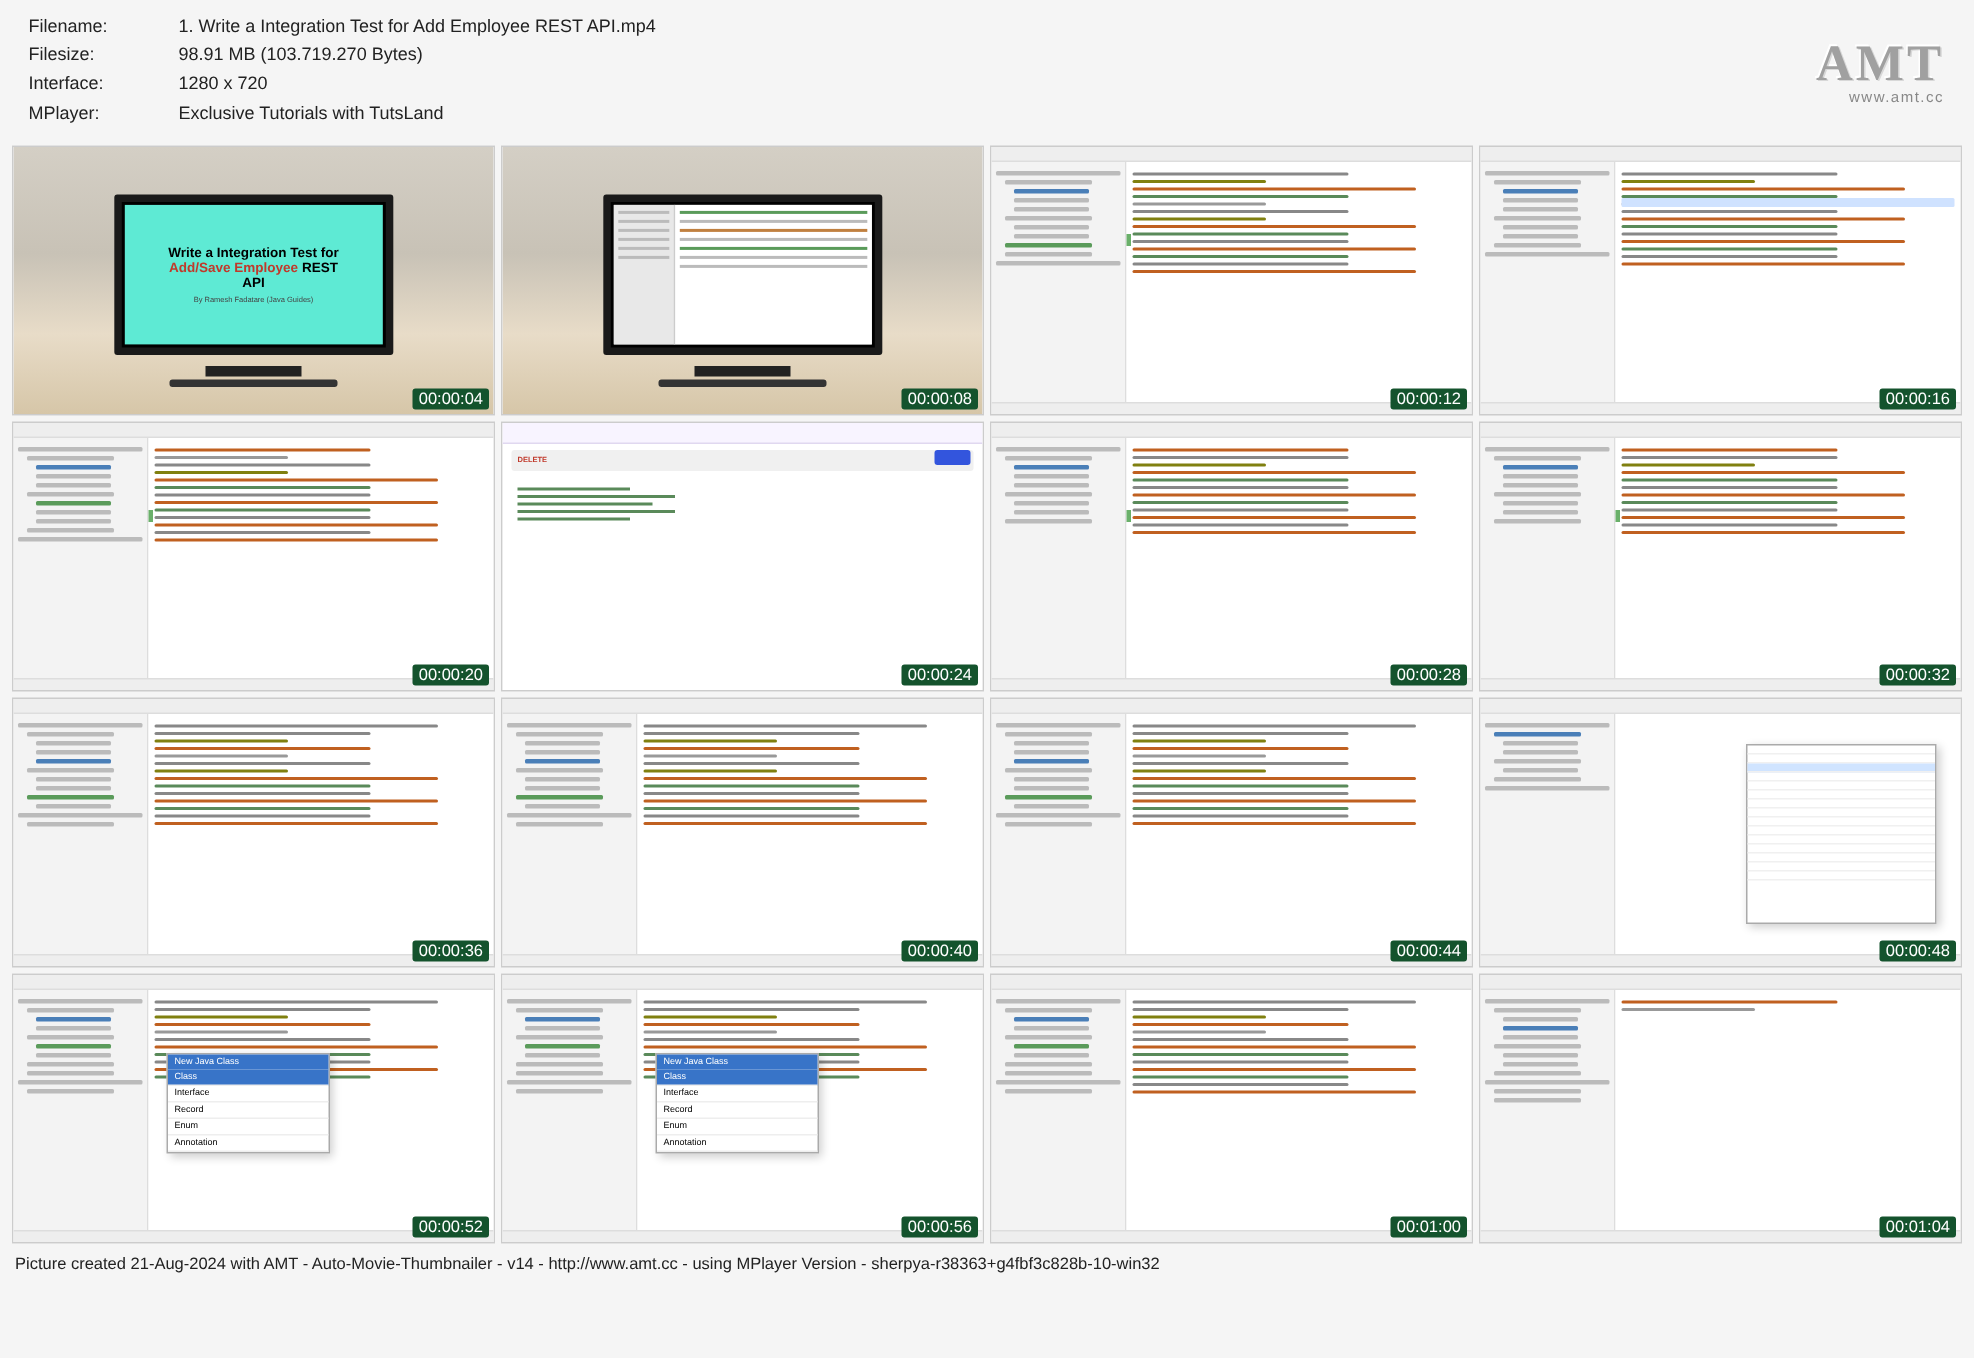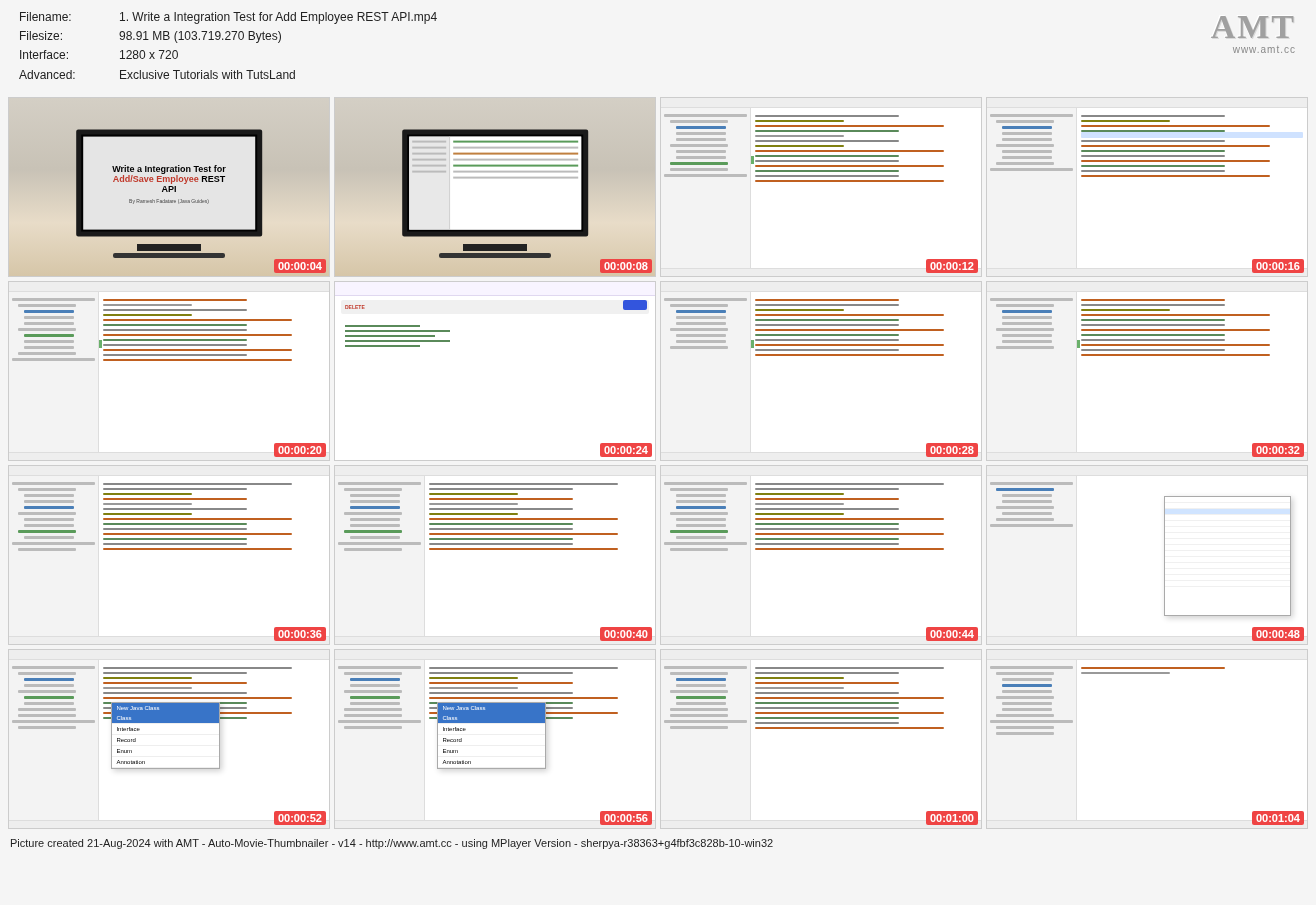--- a/index.html
+++ b/index.html
@@ -15,21 +15,21 @@
     padding: 8px 19px;
     font-size: 12px;
     line-height: 1.6;
     background: #f5f5f5;
   }
   .header-row { display: flex; }
   .header-label { width: 100px; color: #222; }
   .header-value { color: #222; }
   .logo {
     position: absolute;
-    top: 8px;
+    top: 24px;
     right: 20px;
     text-align: right;
   }
   .logo-text {
     font-size: 34px;
     font-weight: bold;
     color: #a0a0a0;
     letter-spacing: 2px;
     font-family: Georgia, 'Times New Roman', serif;
     text-shadow: 1px 1px 0 #d8d8d8, -1px -1px 0 #fff;
@@ -51,24 +51,24 @@
   .thumb {
     position: relative;
     background: #fff;
     border: 1px solid #ccc;
     overflow: hidden;
   }
   .timestamp {
     position: absolute;
     bottom: 3px;
     right: 3px;
-    background: #ef4444;
+    background: #14532d;
     color: #fff;
     font-size: 11px;
-    font-weight: bold;
+    font-weight: normal;
     padding: 1px 4px;
     border-radius: 2px;
   }
   .footer {
     padding: 4px 10px;
     font-size: 11px;
     color: #222;
   }
   
   .monitor-scene {
@@ -96,21 +96,21 @@
     position: absolute;
     left: 50%; bottom: 10%;
     transform: translateX(-50%);
     width: 35%; height: 3%;
     background: #333;
     border-radius: 2px;
   }
   .monitor-screen {
     position: absolute;
     inset: 2px;
-    background: #e5e5e5;
+    background: #5eead4;
     display: flex;
     flex-direction: column;
     align-items: center;
     justify-content: center;
     padding: 22px;
   }
   .title-line1 { font-size: 9px; font-weight: bold; color: #000; text-align: center; }
   .title-line2 { font-size: 9px; font-weight: bold; text-align: center; }
   .title-line2 .red { color: #c0392b; }
   .title-author { font-size: 5px; color: #444; margin-top: 4px; }
@@ -256,21 +256,21 @@
     </div>
   <div class="header-row">
       <div class="header-label">Filesize:</div>
       <div class="header-value">98.91 MB (103.719.270 Bytes)</div>
     </div>
   <div class="header-row">
       <div class="header-label">Interface:</div>
       <div class="header-value">1280 x 720</div>
     </div>
   <div class="header-row">
-      <div class="header-label">Advanced:</div>
+      <div class="header-label">MPlayer:</div>
       <div class="header-value">Exclusive Tutorials with TutsLand</div>
     </div>
 </div>
 
 <div class="logo">
   <div class="logo-text">AMT</div>
   <div class="logo-url">www.amt.cc</div>
 </div>
 
 <div class="grid">

